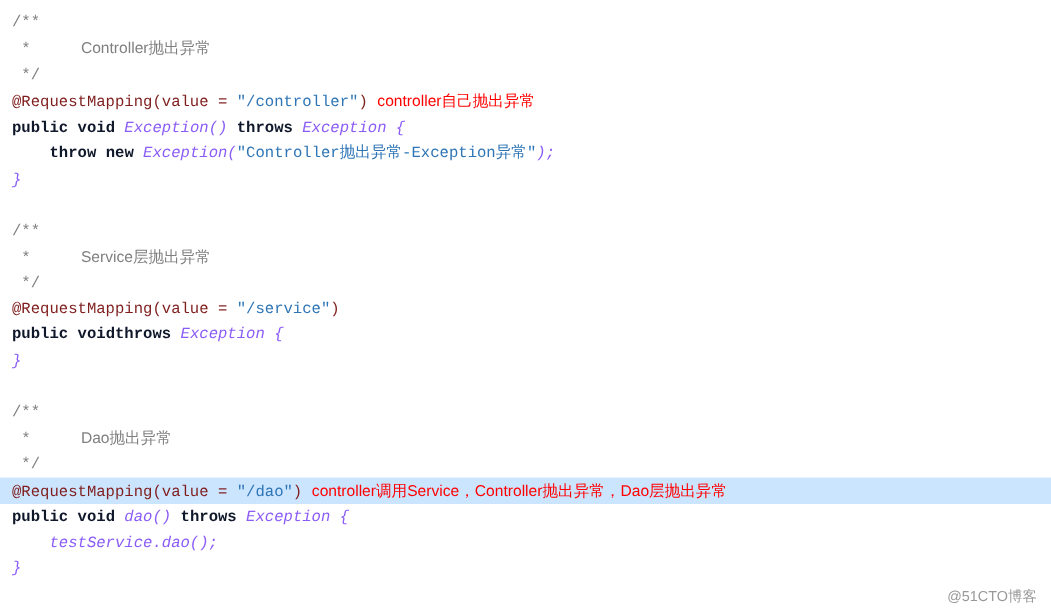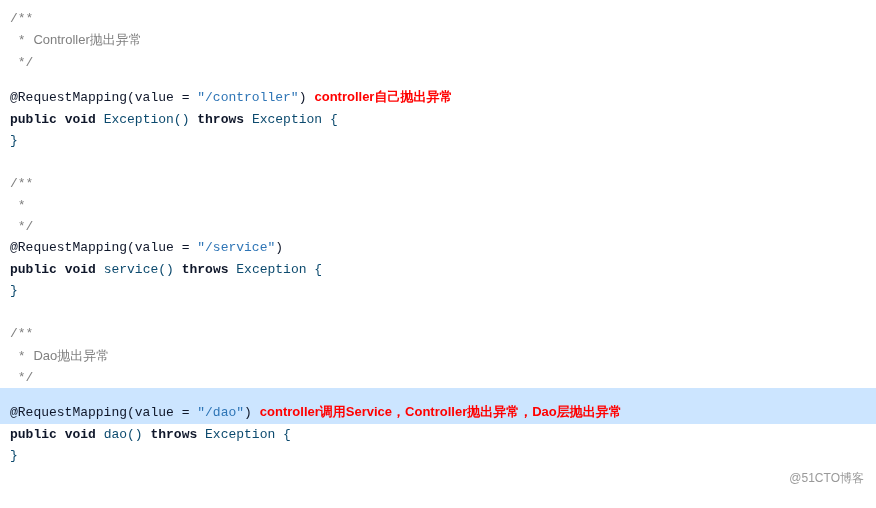--- a/index.html
+++ b/index.html
@@ -38,52 +38,53 @@
     .code-line.highlighted {
       background: #cce5ff;
     }
 
     .keyword {
       color: #0f172a;
       font-weight: bold;
     }
 
     .annotation {
-      color: #0f172a;
+      color: #7f1d1d;
     }
 
     .string {
       color: #2e75b6;
     }
 
     .normal {
-      color: #0c4a6e;
+      color: #8b5cf6;
+      font-style: italic;
     }
 
     .annotation-red {
       color: #ff0000;
       font-size: 13px;
       font-family: 'Microsoft YaHei', 'SimHei', sans-serif;
-      font-weight: bold;
-      margin-top: 13px;
+      font-weight: normal;
     }
 
     .comment-text {
       color: #808080;
       font-family: 'Consolas', 'Courier New', monospace;
     }
 
     .chinese-comment {
       color: #808080;
       font-family: 'Microsoft YaHei', 'SimHei', sans-serif;
+      margin-left: 34px;
     }
 
     .watermark {
       position: absolute;
-      bottom: 19px;
+      bottom: 0;
       right: 12px;
       color: #999999;
       font-size: 12px;
       font-family: Arial, sans-serif;
     }
 
     .inline-comment {
       margin-left: 8px;
       font-family: 'Microsoft YaHei', 'SimHei', sans-serif;
     }
@@ -107,47 +108,50 @@
 
   <div class="code-line">
     <span class="annotation">@RequestMapping(value = </span><span class="string">"/controller"</span><span class="annotation">)</span>
     <span class="annotation-red inline-comment">controller自己抛出异常</span>
   </div>
 
   <div class="code-line">
     <span class="keyword">public</span><span class="normal"> </span><span class="keyword">void</span><span class="normal"> Exception() </span><span class="keyword">throws</span><span class="normal"> Exception {</span>
   </div>
 
+  <div class="code-line">
+    <span class="normal">    </span><span class="keyword">throw</span><span class="normal"> </span><span class="keyword">new</span><span class="normal"> Exception(</span><span class="string">"Controller抛出异常-Exception异常"</span><span class="normal">);</span>
+  </div>
 
   <div class="code-line">
     <span class="normal">}</span>
   </div>
 
   <div class="code-line">
     <span>&nbsp;</span>
   </div>
 
   <div class="code-line">
     <span class="comment-text">/**</span>
   </div>
 
   <div class="code-line">
-    <span class="comment-text"> * </span>
+    <span class="comment-text"> * </span><span class="chinese-comment">Service层抛出异常</span>
   </div>
 
   <div class="code-line">
     <span class="comment-text"> */</span>
   </div>
 
   <div class="code-line">
     <span class="annotation">@RequestMapping(value = </span><span class="string">"/service"</span><span class="annotation">)</span>
   </div>
 
   <div class="code-line">
-    <span class="keyword">public</span><span class="normal"> </span><span class="keyword">void</span><span class="normal"> service() </span><span class="keyword">throws</span><span class="normal"> Exception {</span>
+    <span class="keyword">public</span><span class="normal"> </span><span class="keyword">void</span><span class="keyword">throws</span><span class="normal"> Exception {</span>
   </div>
 
 
   <div class="code-line">
     <span class="normal">}</span>
   </div>
 
   <div class="code-line">
     <span>&nbsp;</span>
   </div>
@@ -166,19 +170,22 @@
 
   <div class="code-line highlighted">
     <span class="annotation">@RequestMapping(value = </span><span class="string">"/dao"</span><span class="annotation">)</span>
     <span class="annotation-red inline-comment">controller调用Service，Controller抛出异常，Dao层抛出异常</span>
   </div>
 
   <div class="code-line">
     <span class="keyword">public</span><span class="normal"> </span><span class="keyword">void</span><span class="normal"> dao() </span><span class="keyword">throws</span><span class="normal"> Exception {</span>
   </div>
 
+  <div class="code-line">
+    <span class="normal">    testService.dao();</span>
+  </div>
 
   <div class="code-line">
     <span class="normal">}</span>
   </div>
 
   <div class="watermark">@51CTO博客</div>
 </div>
 
 </body></html>

